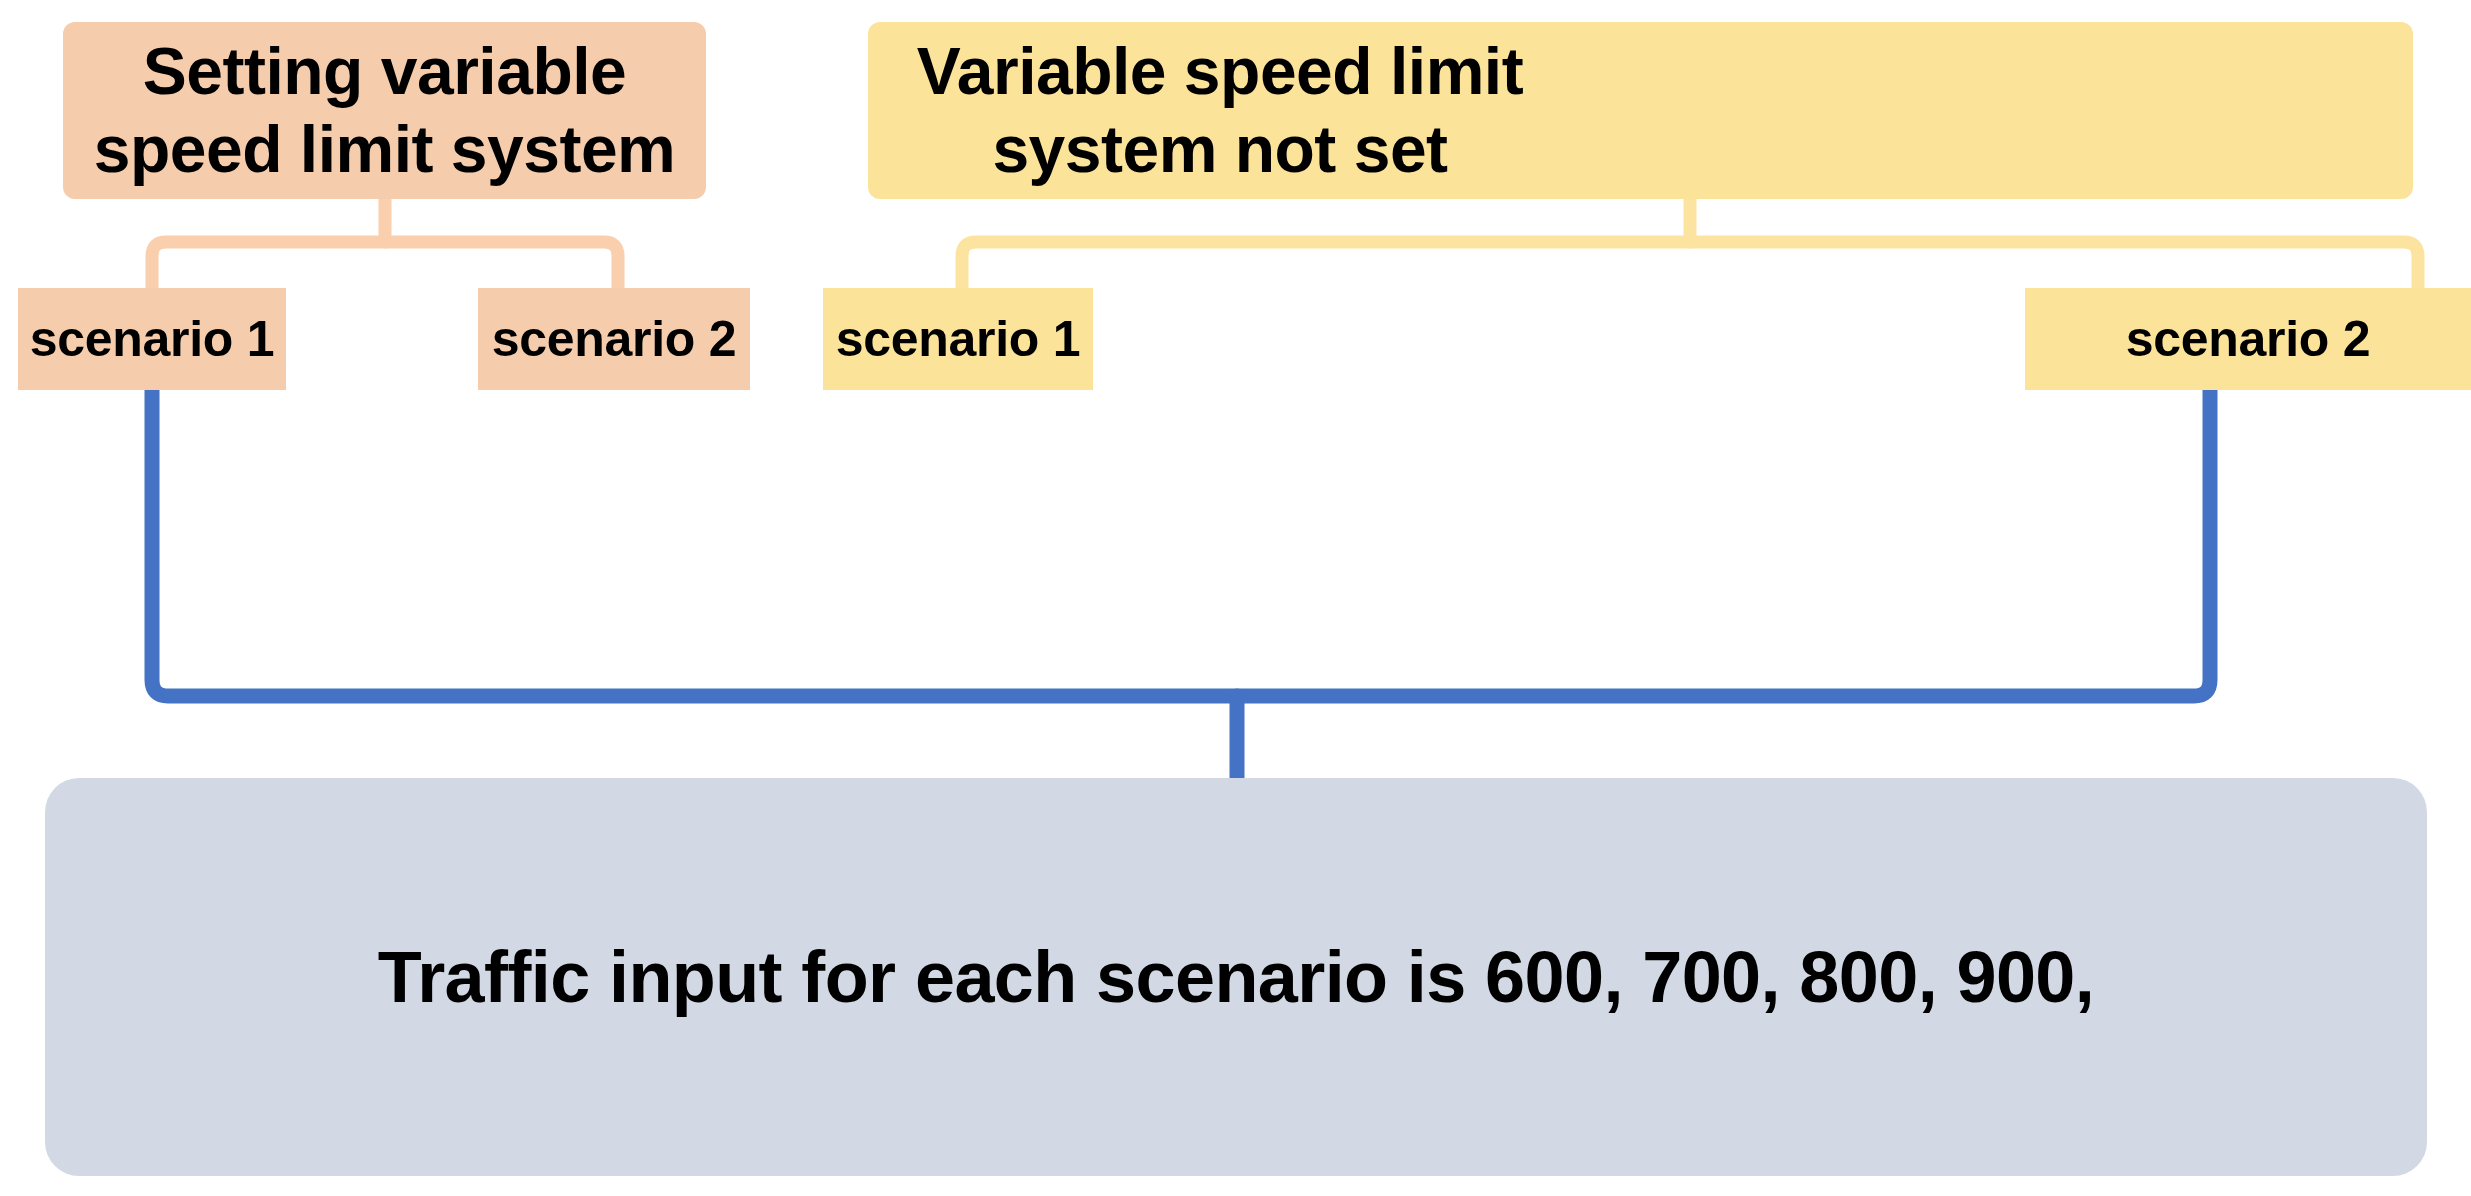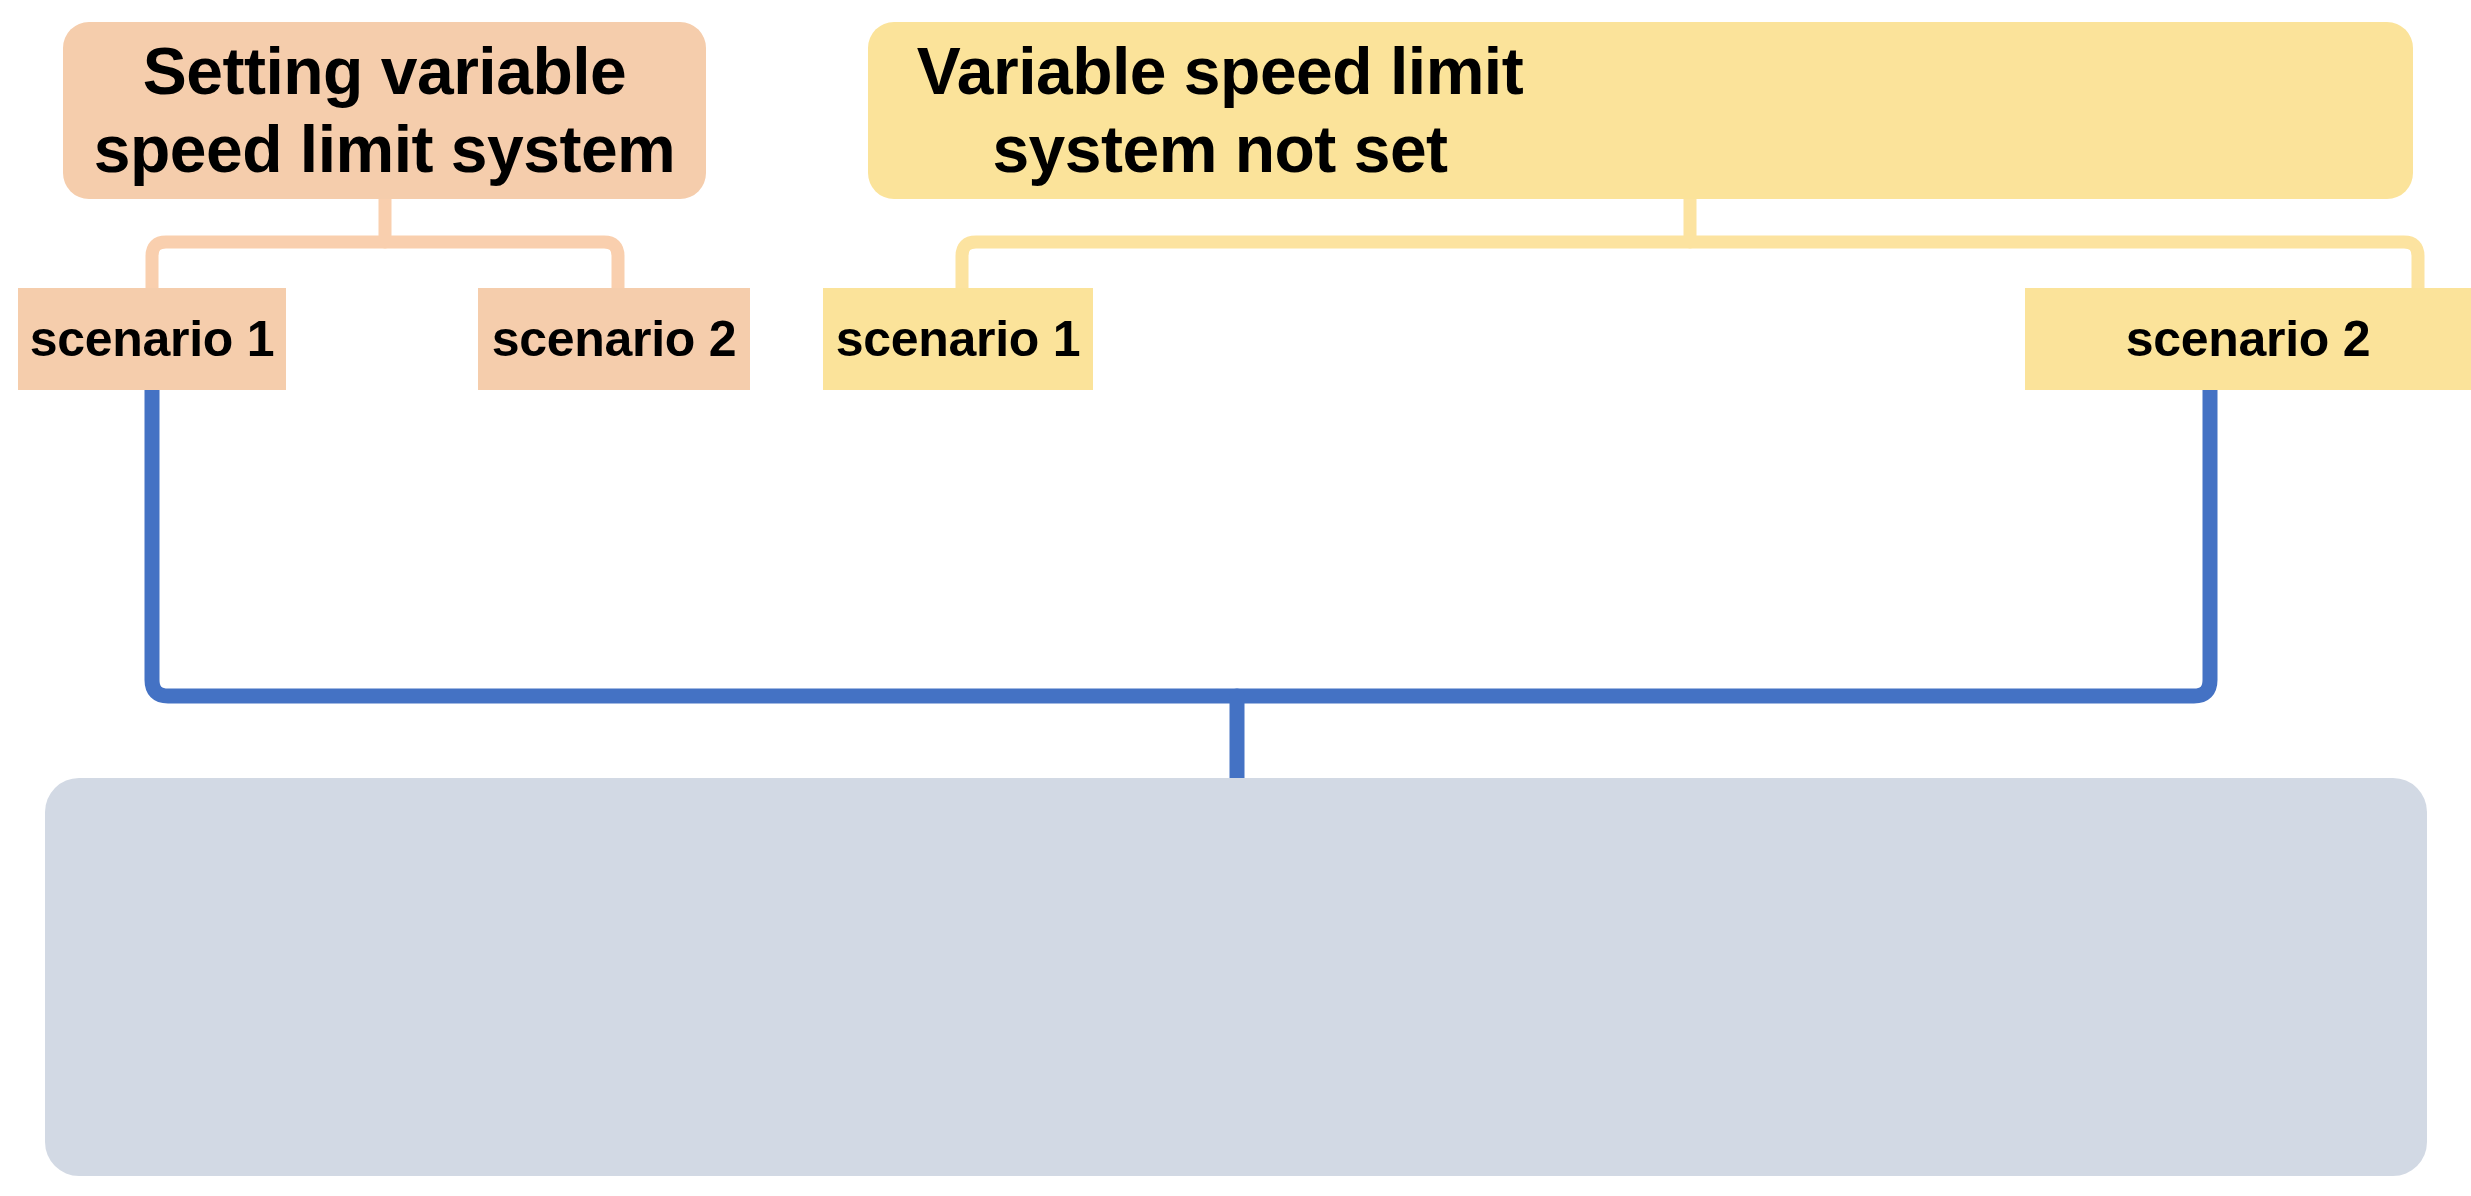--- a/index.html
+++ b/index.html
@@ -12,21 +12,21 @@
     width: 2471px;
     height: 1196px;
     background: #ffffff;
     overflow: hidden;
     font-family: "Liberation Sans", sans-serif;
   }
 
   
   .card {
     position: absolute;
-    border-radius: 26px;
+    border-radius: 12px;
     display: flex;
     align-items: center;
     justify-content: center;
     text-align: center;
     font-weight: bold;
     color: #000000;
     box-sizing: border-box;
     line-height: 1.18;
     letter-spacing: -0.5px;
   }
@@ -147,16 +147,17 @@
   <div class="chip yellow" id="chip-y1">
     <span>scenario 1</span>
   </div>
 
   <div class="chip yellow" id="chip-y2">
     <span>scenario 2</span>
   </div>
 
   <div id="card-summary">
     <div class="summary-text">
+      <div>Traffic input for each scenario is 600, 700, 800, 900,</div>
     </div>
   </div>
 
 </div>
 
 </body></html>

